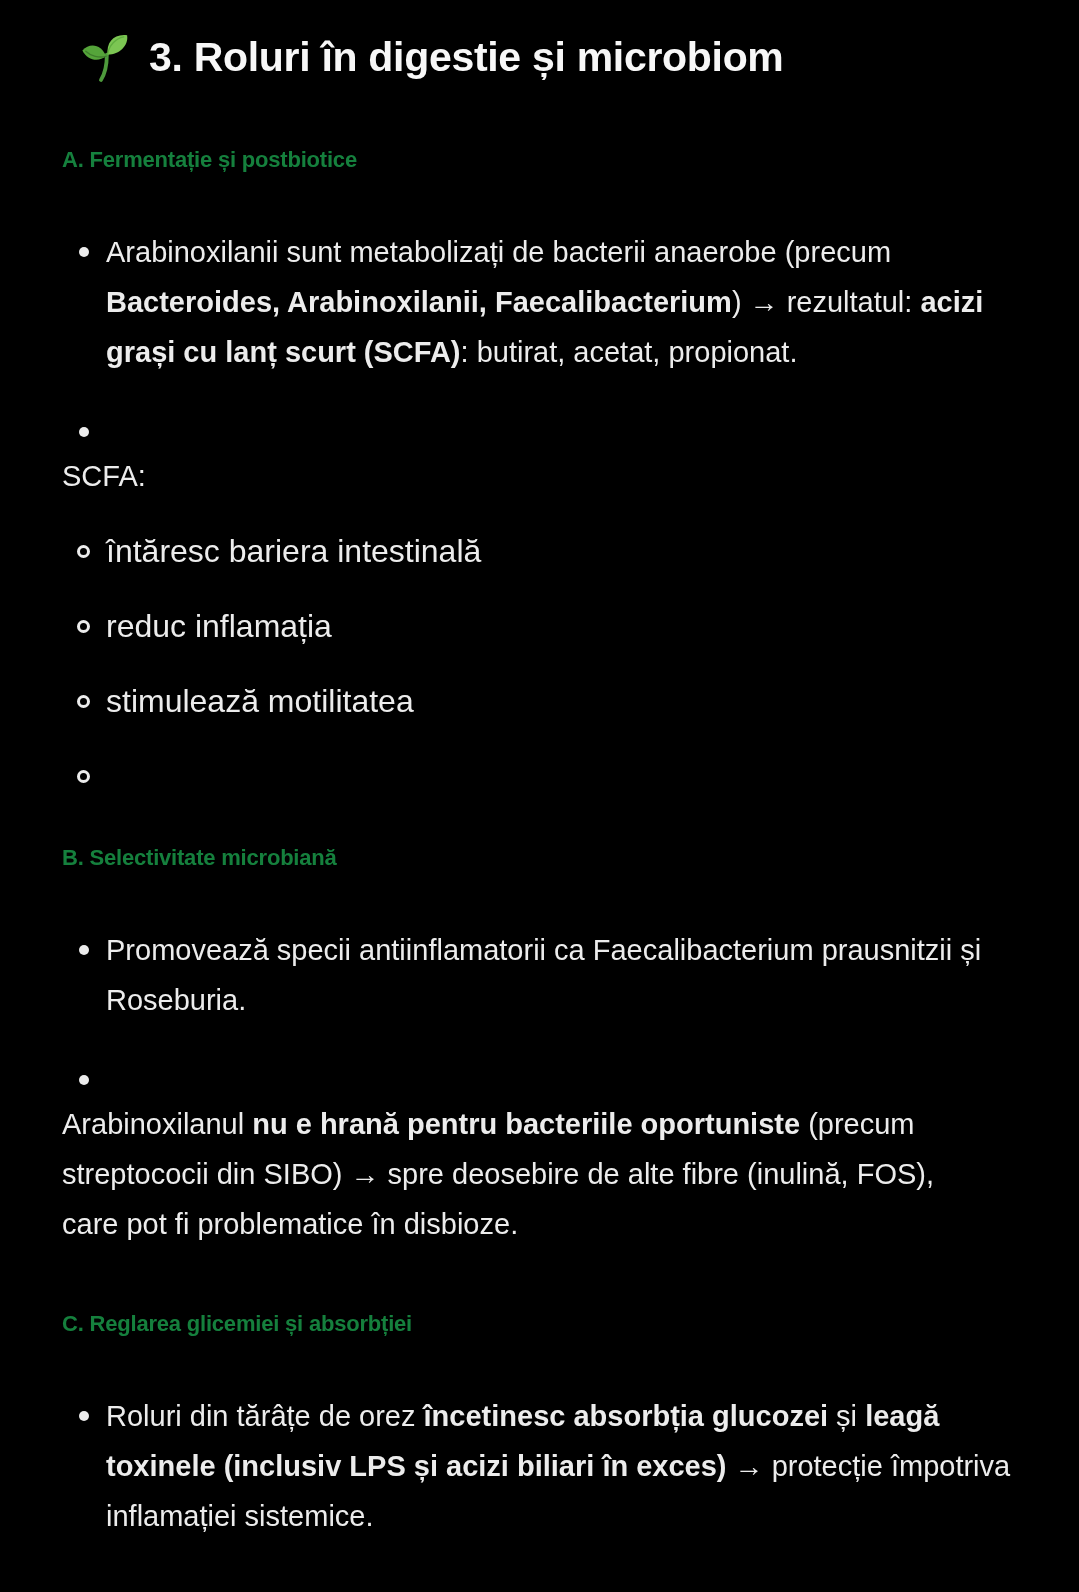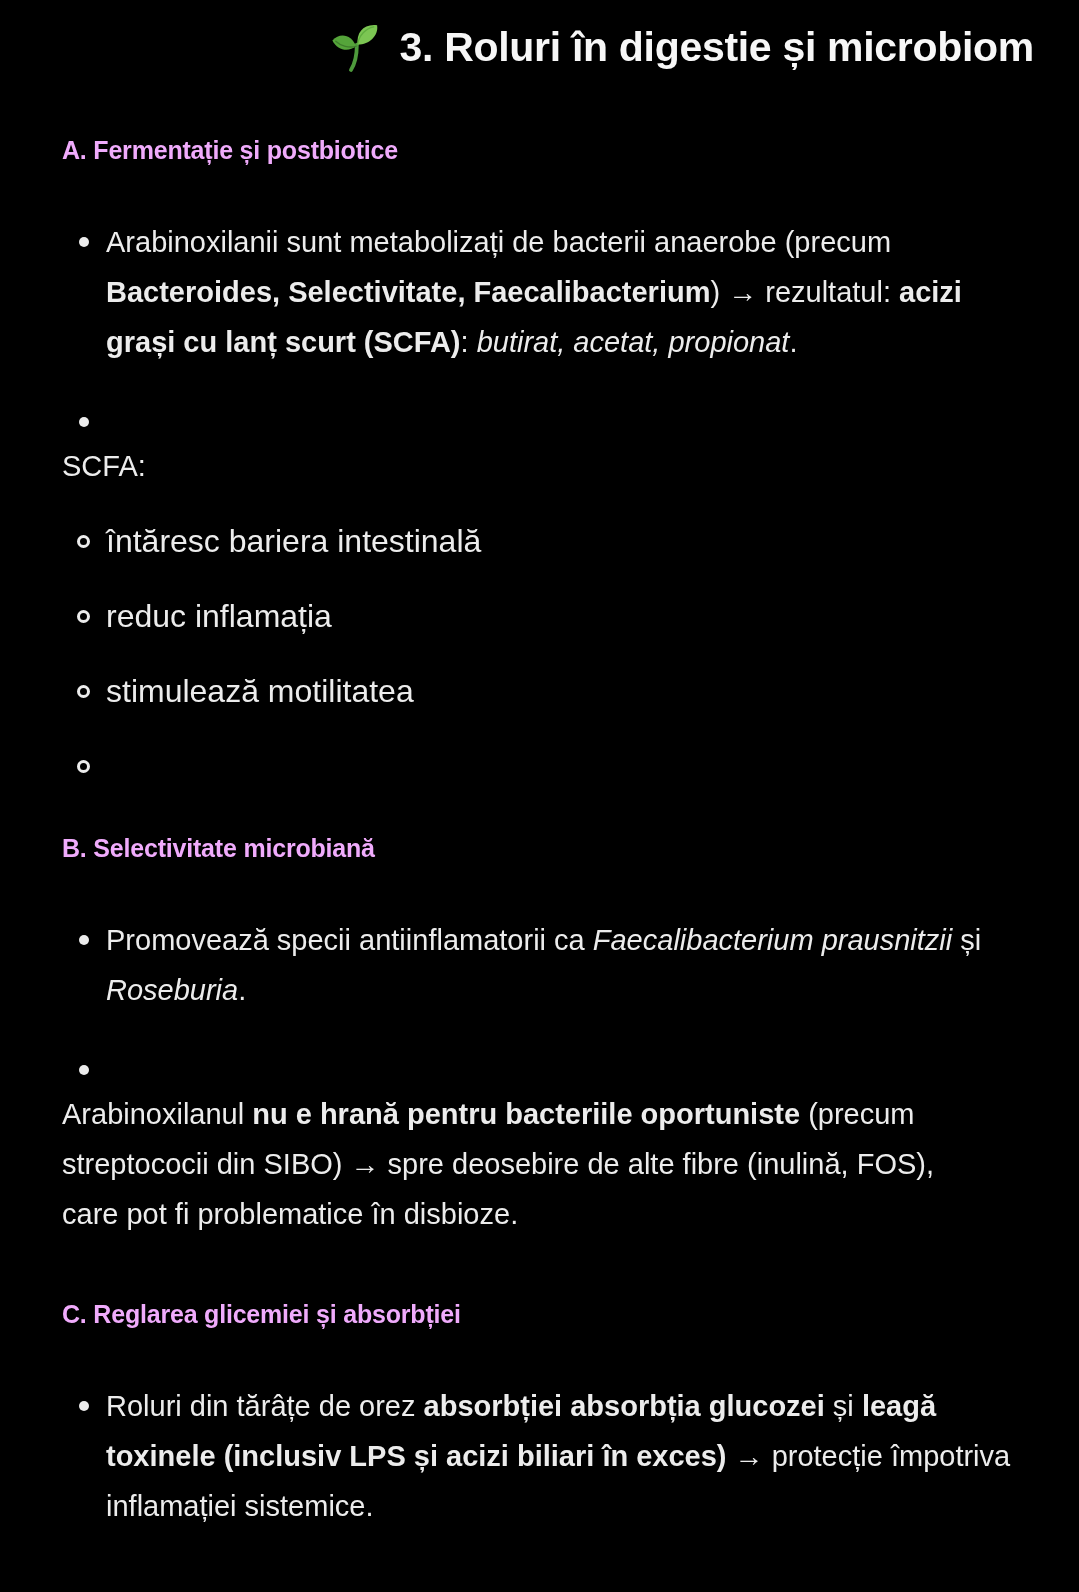--- a/index.html
+++ b/index.html
@@ -10,43 +10,42 @@
     color: #ececec;
     font-family: "Liberation Sans", "DejaVu Sans", sans-serif;
     box-sizing: border-box;
     padding: 12px 38px 40px 62px;
     overflow: hidden;
   }
   .title-row {
     display: flex;
     align-items: center;
     gap: 16px;
-    margin: 7px;
-    justify-content: flex-end;
+    margin: 17px;
   }
   .title-row h1 {
     margin: 0;
     font-size: 41px;
     line-height: 56px;
     font-weight: 700;
     color: #f7f7f7;
     letter-spacing: -0.3px;
   }
   .seedling {
     width: 54px;
     height: 54px;
     flex: none;
     margin-top: 2px;
   }
   h3.section-heading {
     margin: 54px 0 0 0;
-    font-size: 25px;
+    font-size: 22px;
     line-height: 42px;
     font-weight: 700;
-    color: #f0abfc;
+    color: #15803d;
     letter-spacing: -0.2px;
   }
   ul.list {
     list-style: none;
     margin: 46px 0 0 0;
     padding: 0;
   }
   li.item { display: flex; }
   li.item + li.item { margin-top: 30px; flex-direction: column; }
   .marker {
@@ -70,21 +69,21 @@
     border-radius: 50%;
     margin: 19px 0 0 15px;
   }
   .content {
     max-width: 920px;
     font-size: 29px;
     line-height: 50px;
   }
   .content p { margin: 0; }
   .b { font-weight: 700; }
-  .i { font-style: italic; }
+  .i { }
   ul.sublist {
     list-style: none;
     margin: 25px 0 0 0;
     padding: 0;
   }
   li.subitem { display: flex; }
   li.subitem + li.subitem { margin-top: 25px; }
   li.subitem .submarker { flex: 0 0 44px; }
   li.subitem .subtext { font-size: 32px; line-height: 50px; }
 </style>
@@ -103,21 +102,21 @@
 </div>
 
 <h3 class="section-heading">A. Fermentație și postbiotice</h3>
 <ul class="list">
   <li class="item">
     <span class="marker">
         <span class="dot"></span>
       </span>
     <div class="content">
       <p>
-        <span class="r">Arabinoxilanii sunt metabolizați de bacterii anaerobe (precum </span><span class="b">Bacteroides, Selectivitate, Faecalibacterium</span><span class="r">) → rezultatul: </span><span class="b">acizi grași cu lanț scurt (SCFA)</span><span class="r">: </span><span class="i">butirat, acetat, propionat</span><span class="r">.</span>
+        <span class="r">Arabinoxilanii sunt metabolizați de bacterii anaerobe (precum </span><span class="b">Bacteroides, Arabinoxilanii, Faecalibacterium</span><span class="r">) → rezultatul: </span><span class="b">acizi grași cu lanț scurt (SCFA)</span><span class="r">: </span><span class="i">butirat, acetat, propionat</span><span class="r">.</span>
       </p>
     </div>
   </li>
   <li class="item">
     <span class="marker">
         <span class="dot"></span>
       </span>
     <div class="content">
       <p><span class="r">SCFA:</span></p>
       <ul class="sublist">
@@ -174,17 +173,17 @@
 </ul>
 
 <h3 class="section-heading">C. Reglarea glicemiei și absorbției</h3>
 <ul class="list">
   <li class="item">
     <span class="marker">
         <span class="dot"></span>
       </span>
     <div class="content">
       <p>
-        <span class="r">Roluri din tărâțe de orez </span><span class="b">absorbției absorbția glucozei</span><span class="r"> și </span><span class="b">leagă toxinele (inclusiv LPS și acizi biliari în exces)</span><span class="r"> → protecție împotriva inflamației sistemice.</span>
+        <span class="r">Roluri din tărâțe de orez </span><span class="b">încetinesc absorbția glucozei</span><span class="r"> și </span><span class="b">leagă toxinele (inclusiv LPS și acizi biliari în exces)</span><span class="r"> → protecție împotriva inflamației sistemice.</span>
       </p>
     </div>
   </li>
 </ul>
 
 </body></html>

